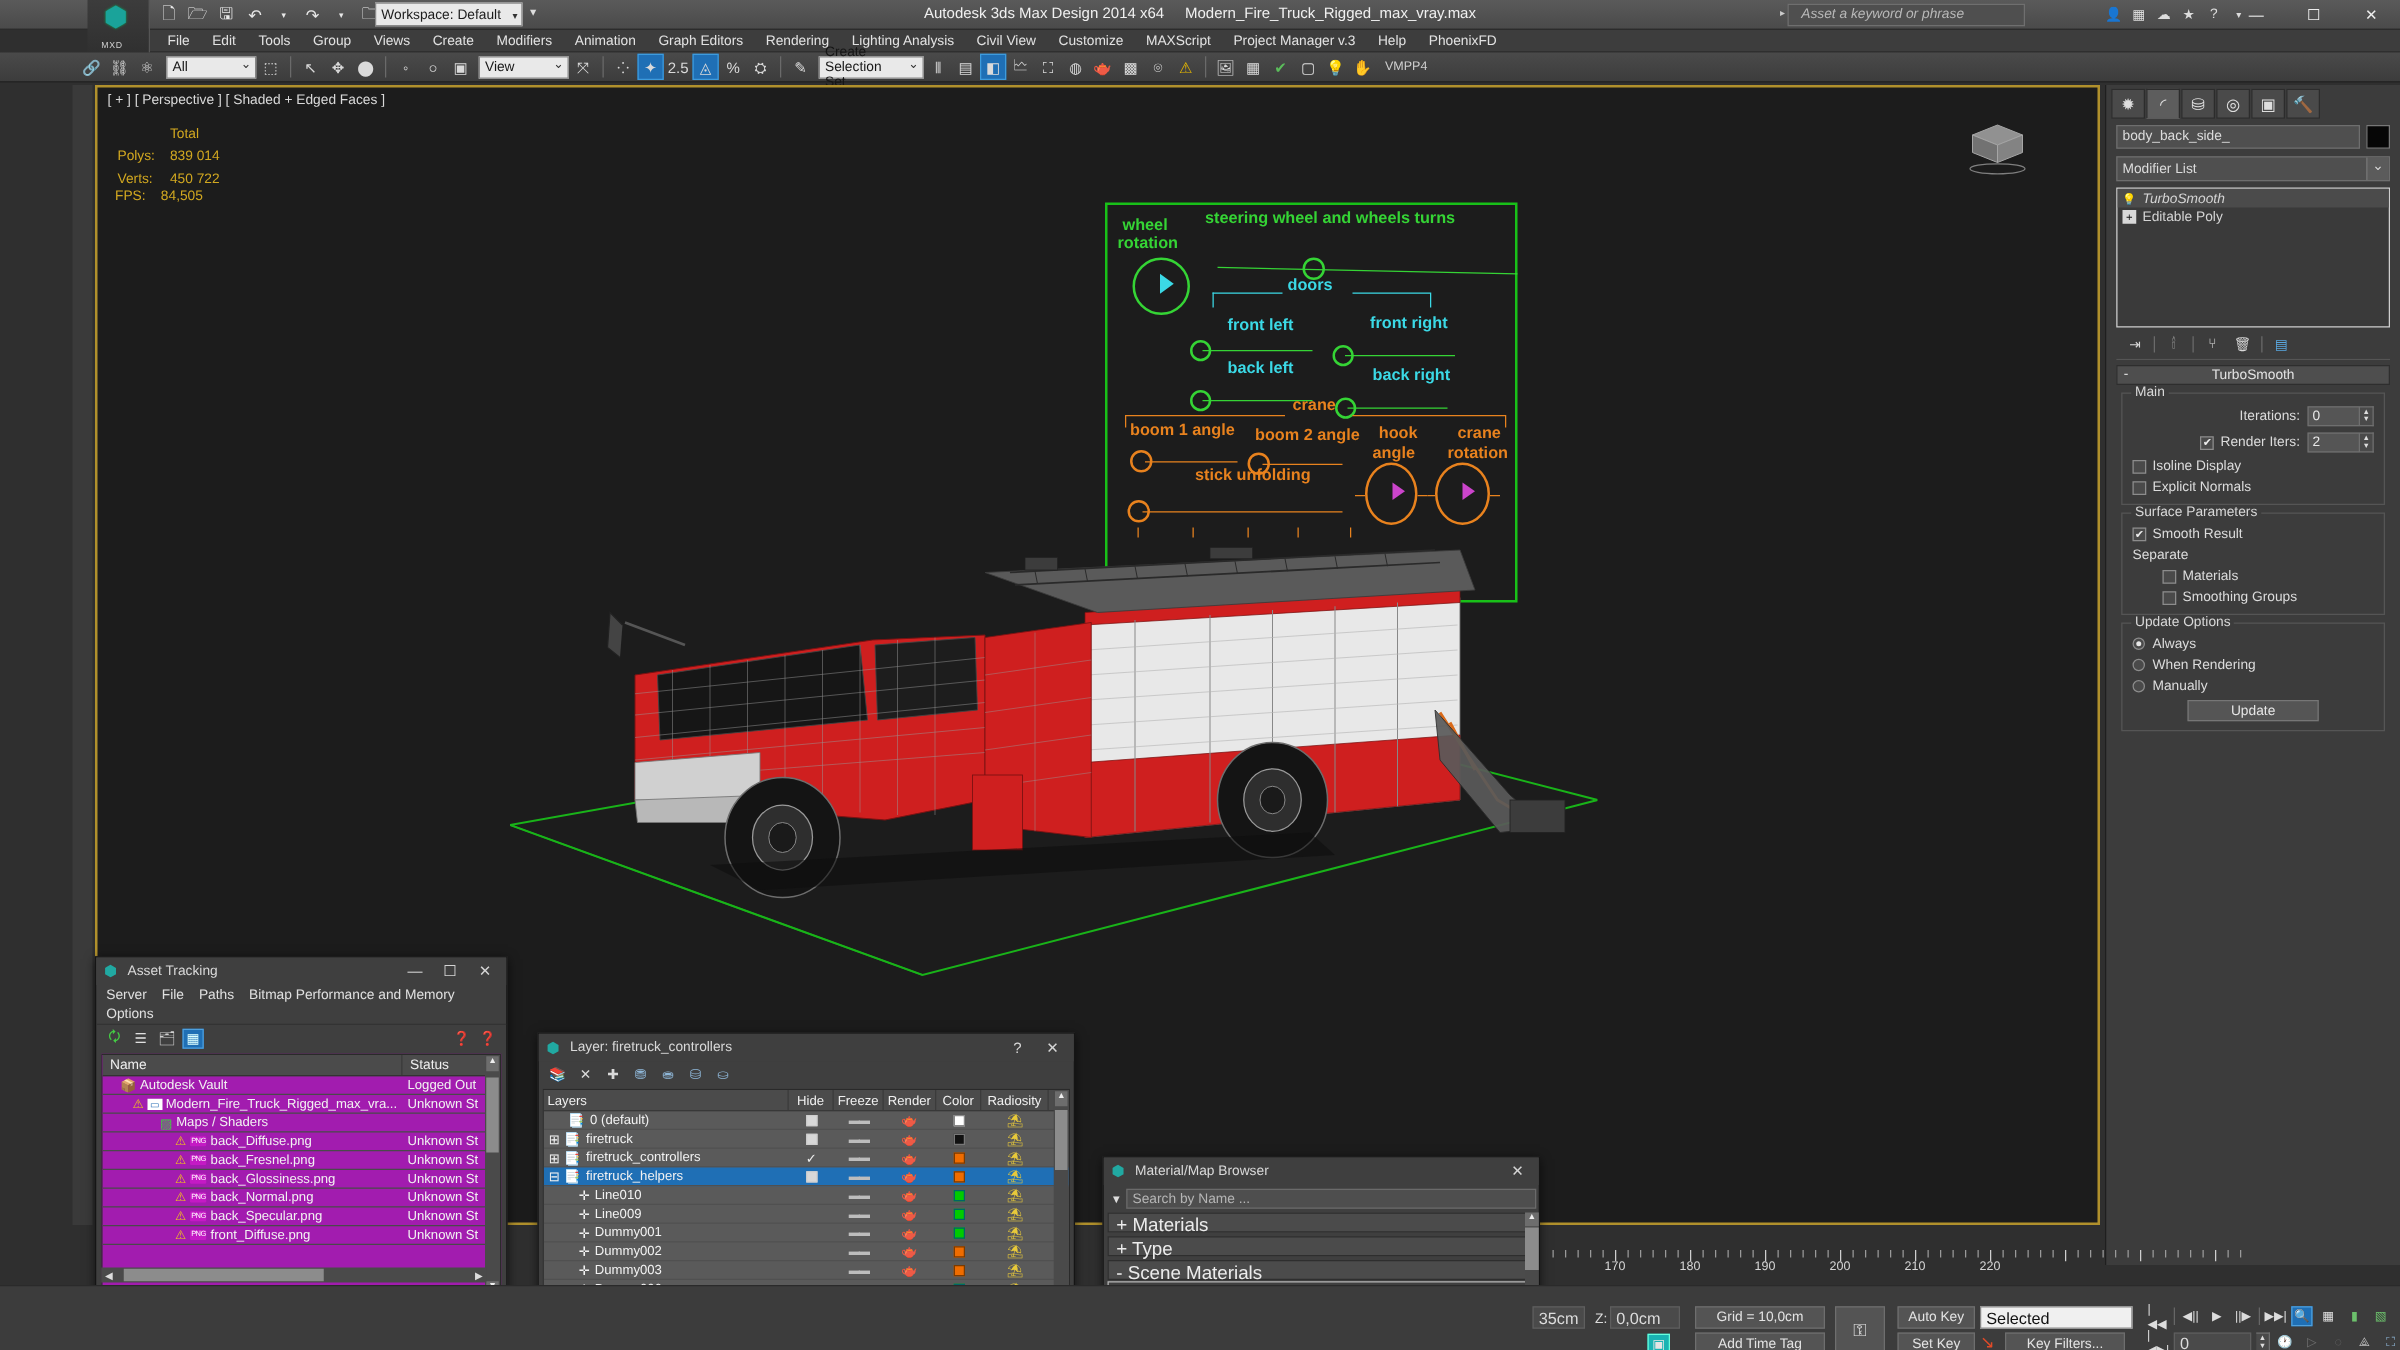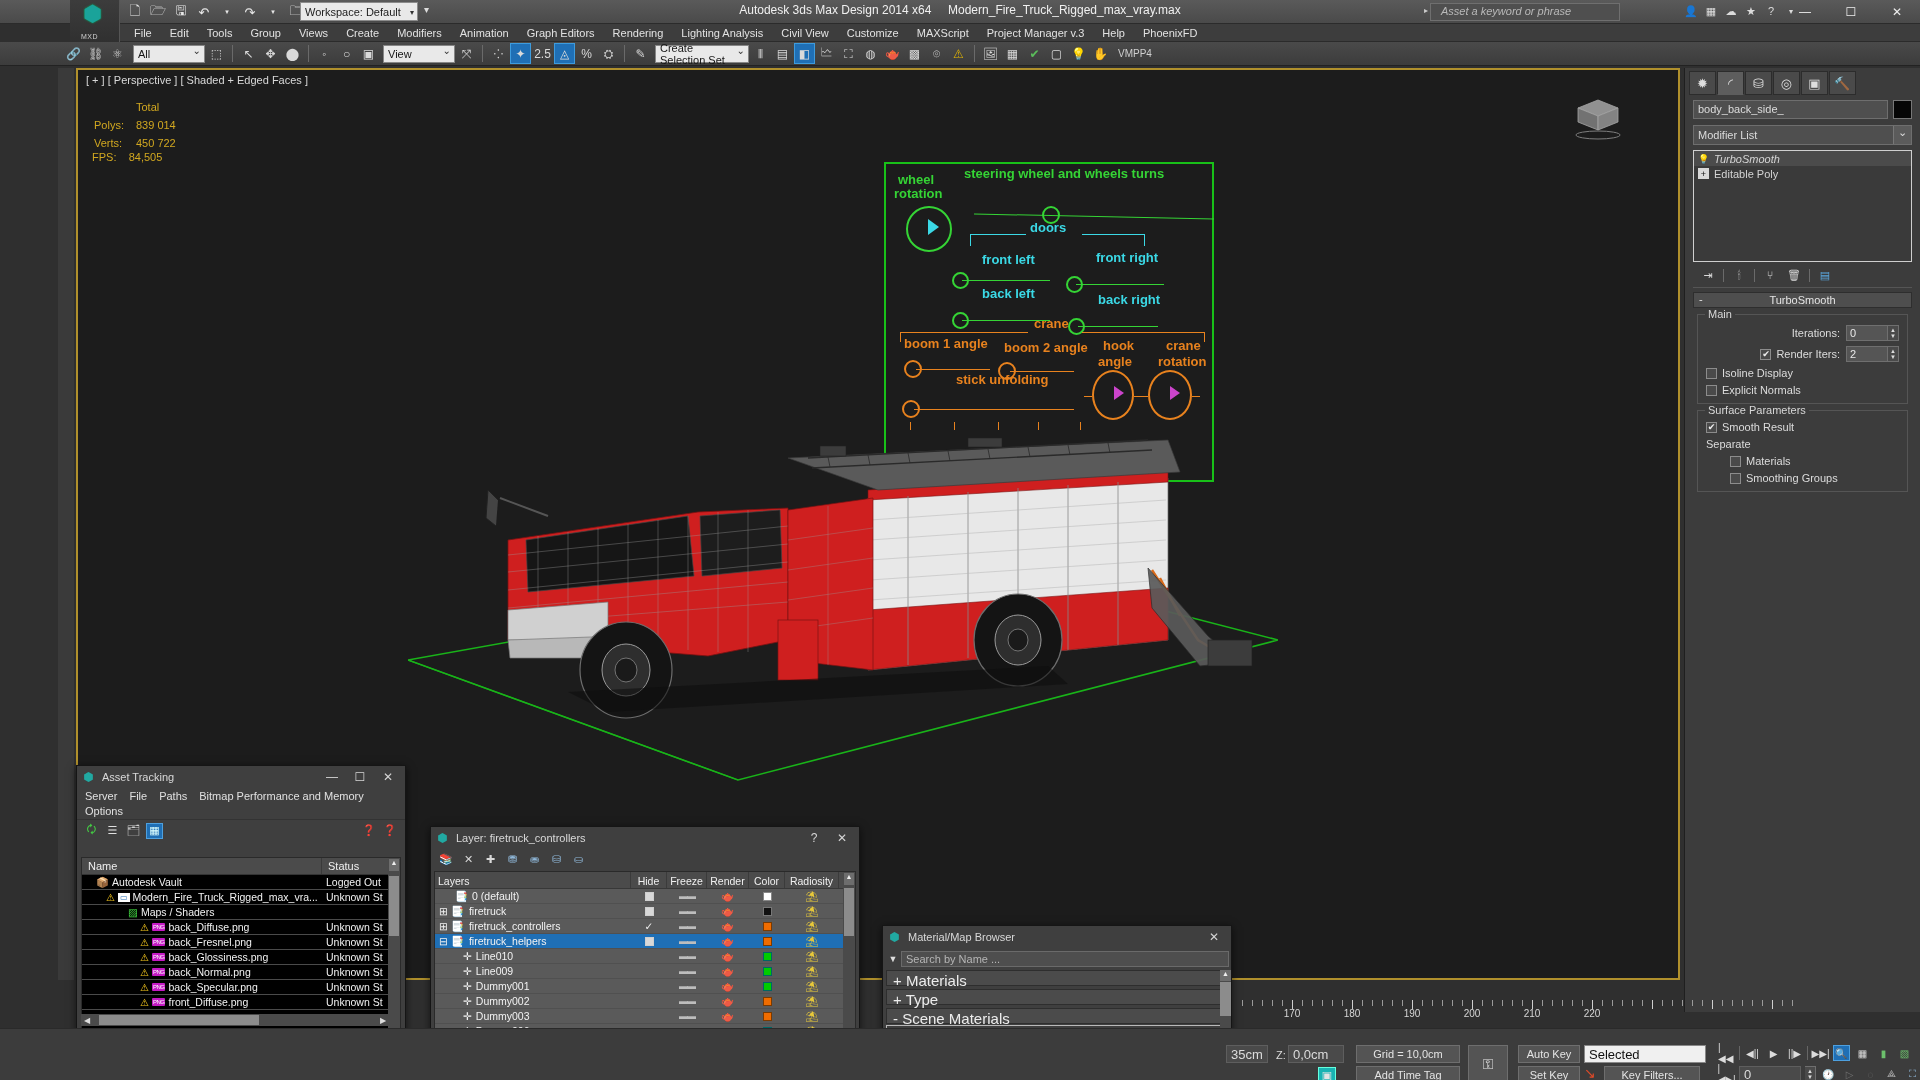--- a/index.html
+++ b/index.html
@@ -201,21 +201,21 @@
   .win-title .tico { width:17px; height:15px; margin-right:5px; display:flex; align-items:center; justify-content:center; font-size:12px; color:#21a9a2; }
   .win-title .ttxt { font-size:11px; color:#d9d9d9; flex:1; }
   .win-btn { width:28px; height:20px; display:flex; align-items:center; justify-content:center; font-size:12px; color:#d5d5d5; }
   .win-menu { display:flex; gap:0; padding:1px 2px; flex-wrap:wrap; }
   .win-menu div { font-size:11px; color:#e0e0e0; padding:1px 6px; }
 
   .at { left:76px; top:765px; width:330px; height:300px; }
   .at-toolbar { height:22px; display:flex; align-items:center; gap:4px; padding:0 6px; border-top:1px solid #333; }
   .at-tb { width:17px;height:16px; display:flex; align-items:center; justify-content:center; font-size:11px; }
   .at-tb.sel { background:#1f6fb5; border:1px solid #4ea0de; }
-  .at-grid { margin:16px 4px 0 4px; border:1px solid #2a2a2a; background:#000000; height:196px; position:relative; overflow:hidden;}
+  .at-grid { margin:2px 4px 0 4px; border:1px solid #2a2a2a; background:#a21caf; height:196px; position:relative; overflow:hidden;}
   .at-hdr { display:flex; height:17px; background:#4b4b4b; border-bottom:1px solid #333; font-size:11px; color:#efefef; }
   .at-hdr div { padding:2px 6px; border-right:1px solid #3a3a3a; }
   .at-row { display:flex; height:15px; border-bottom:1px solid #4a4a4a; font-size:10.5px; color:#f2f2f2; align-items:center; }
   .at-row .nm { width:240px; display:flex; align-items:center; gap:3px; overflow:hidden; white-space:nowrap; padding-left:4px; }
   .at-row .stt { flex:1; padding-left:4px; white-space:nowrap; overflow:hidden; }
   .ico-warn { color:#f2c41c; font-size:10px; }
   .ico-png { background:#c41ac4; color:#fff; font-size:6px; padding:1px 1px; border-radius:1px; letter-spacing:-.5px; }
   .at-sb { position:absolute; right:0; top:0; width:12px; height:100%; background:#4a4a4a; }
   .at-sb .thumb { position:absolute; left:1px; top:18px; width:10px; height:60px; background:#8c8c8c; }
   .at-bottombar { position:absolute; left:4px; right:4px; bottom:20px; height:16px; background:#4f4f4f; border:1px solid #2a2a2a; }
@@ -380,21 +380,21 @@
     <div class="tbtn">⤧</div>
     <div class="tsep"></div>
     <div class="tbtn">⁘</div>
     <div class="tbtn on">✦</div>
     <div class="tbtn">2.5</div>
     <div class="tbtn on">◬</div>
     <div class="tbtn">%</div>
     <div class="tbtn">⛭</div>
     <div class="tsep"></div>
     <div class="tbtn">✎</div>
-    <div class="tfield" style="width:94px; margin-left:3px">
+    <div class="tfield" style="width:84px; margin-left:3px">
       <span>Create Selection Set</span>
     </div>
     <div class="tbtn">⫴</div>
     <div class="tbtn">▤</div>
     <div class="tbtn on">◧</div>
     <div class="tbtn">🗠</div>
     <div class="tbtn">⛶</div>
     <div class="tbtn">◍</div>
     <div class="tbtn">🫖</div>
     <div class="tbtn">▩</div>
@@ -723,20 +723,38 @@
       <div class="frow" style="padding-left:24px">
         <span class="cbx"></span>
         <span>Materials</span>
       </div>
       <div class="frow" style="padding-left:24px; margin-bottom:0">
         <span class="cbx"></span>
         <span>Smoothing Groups</span>
       </div>
     </div>
 
+    <div class="grp">
+      <div class="glabel">Update Options</div>
+      <div class="frow">
+        <span class="rdo">
+            <span></span>
+          </span>
+        <span>Always</span>
+      </div>
+      <div class="frow">
+        <span class="rdo"></span>
+        <span>When Rendering</span>
+      </div>
+      <div class="frow">
+        <span class="rdo"></span>
+        <span>Manually</span>
+      </div>
+      <div class="btnwide">Update</div>
+    </div>
   </div>
 
   <div class="win at">
     <div class="win-title">
       <div class="tico">⬢</div>
       <div class="ttxt">Asset Tracking</div>
       <div class="win-btn">—</div>
       <div class="win-btn">☐</div>
       <div class="win-btn">✕</div>
     </div>

